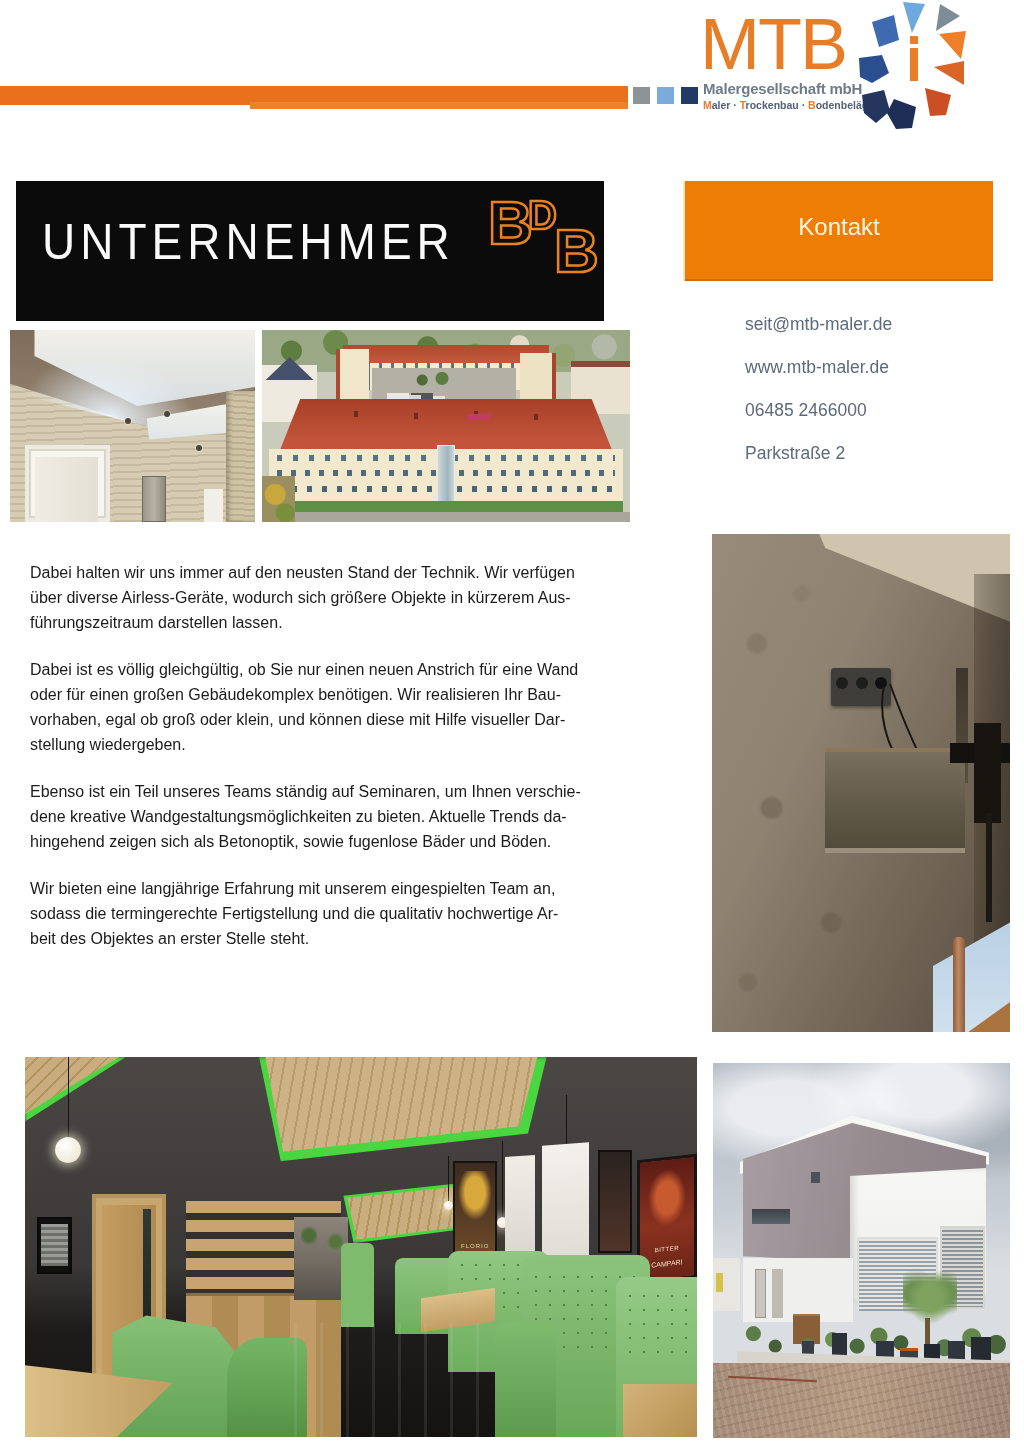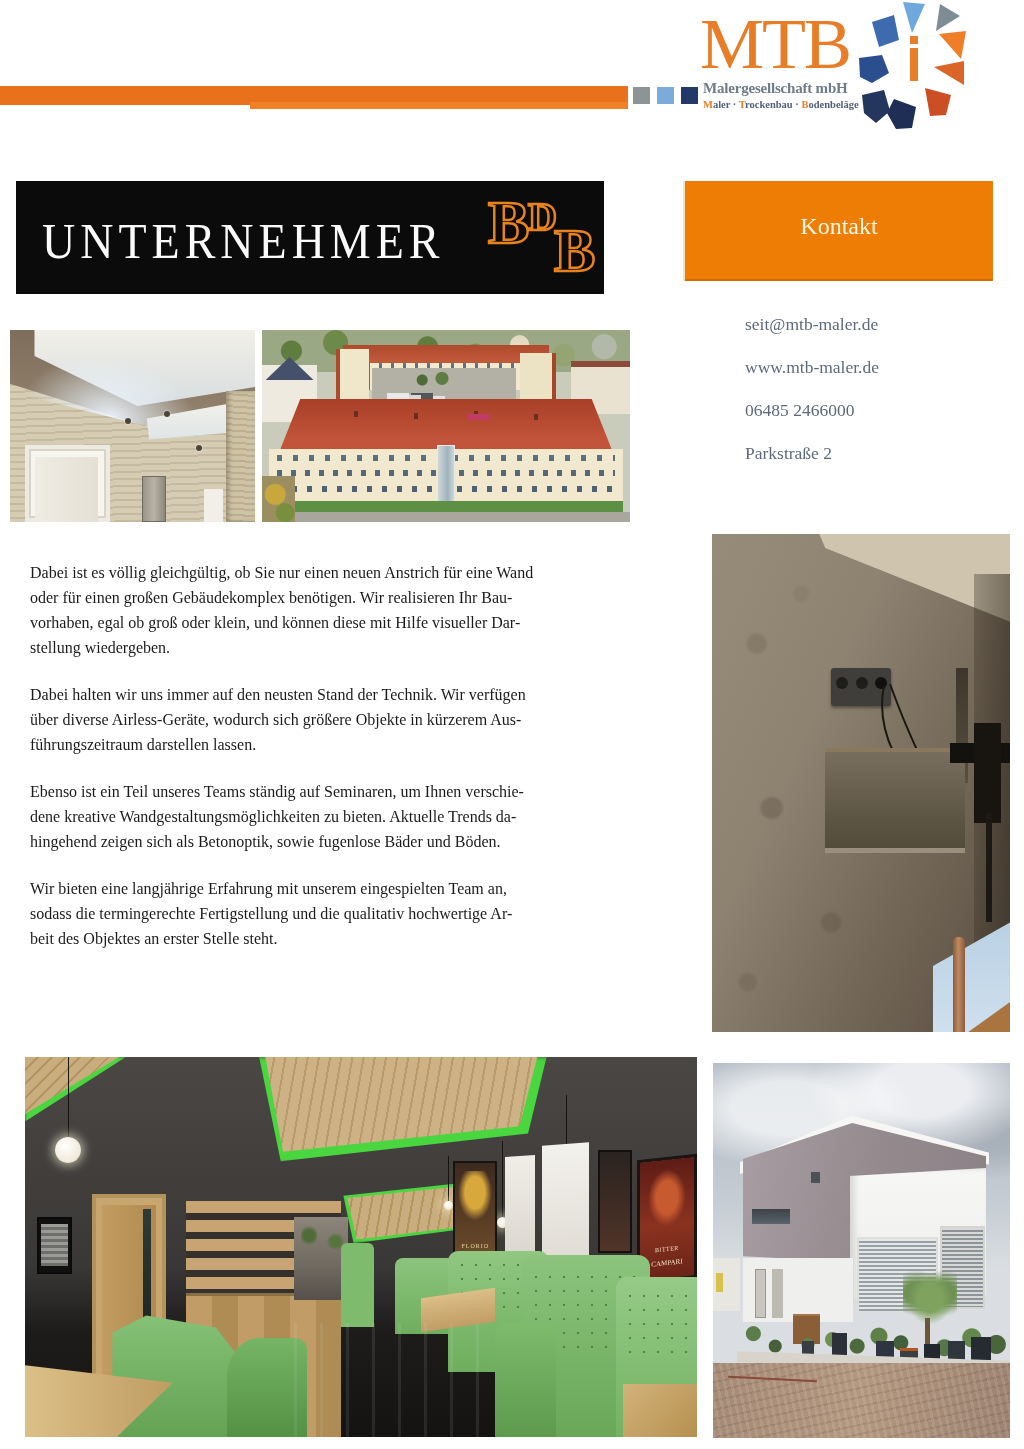--- a/index.html
+++ b/index.html
@@ -1,34 +1,34 @@
 <!DOCTYPE html>
 <html><head>
 <meta charset="utf-8">
 <style>
   html,body{margin:0;padding:0;background:#fff;}
   .page{position:relative;width:1024px;height:1449px;background:#ffffff;overflow:hidden;
-        font-family:Liberation Serif, serif;}
+        font-family:Liberation Sans, sans-serif;}
   .abs{position:absolute;}
 
   
   .topbar{left:0;top:86px;width:628px;height:19px;background:#E9711C;}
   .topbar-accent{left:250px;top:102px;width:378px;height:7px;background:#F08126;}
   .sq{top:87px;width:17px;height:17px;}
   .sq1{left:633px;background:#8C9496;}
   .sq2{left:657px;background:#7BABD9;}
   .sq3{left:681px;background:#243A66;}
   .logo-mtb{left:700px;top:8px;font-size:72px;line-height:72px;color:#E87D28;letter-spacing:-2px;}
   .logo-company{left:703px;top:80px;font-size:15px;font-weight:bold;color:#6E7B8A;letter-spacing:-0.2px;}
   .logo-tagline{left:703px;top:99px;font-size:10.5px;font-weight:bold;color:#52607A;}
   .logo-tagline .o{color:#E87D28;}
   .pinwheel{left:848px;top:0px;}
 
   
-  .banner{left:16px;top:181px;width:588px;height:113px;background:#0B0B0B;}
+  .banner{left:16px;top:181px;width:588px;height:140px;background:#0B0B0B;}
   .banner-title{position:absolute;left:26px;top:32px;font-size:46px;letter-spacing:5px;color:#FAFAFA;
     transform:scaleY(1.08);transform-origin:left top;}
   .bdb{position:absolute;left:472px;top:0;height:100%;color:#E8821E;}
   .bdb span{position:absolute;font-weight:bold;
     -webkit-text-stroke:2.5px #E8821E;-webkit-text-fill-color:transparent;}
   .bdb .b1{left:0px;top:6px;font-size:62px;}
   .bdb .d{left:40px;top:12px;font-size:40px;}
   .bdb .b2{left:66px;top:34px;font-size:62px;}
 
   
@@ -159,27 +159,27 @@
     <div class="ph" style="left:4%;top:65%;width:92%;height:6px;background:repeating-linear-gradient(90deg,#58707f 0 5px,transparent 5px 16px);"></div>
     <div class="ph" style="left:4%;top:73%;width:92%;height:6px;background:repeating-linear-gradient(90deg,#51697a 0 5px,transparent 5px 14px);"></div>
     <div class="ph" style="left:4%;top:81%;width:92%;height:6px;background:repeating-linear-gradient(90deg,#4c6375 0 5px,transparent 5px 15px);"></div>
     <div class="ph" style="left:47.5%;top:60%;width:4.5%;height:29%;background:linear-gradient(90deg,#cfd8d8,#9fb4bd 60%,#cfd8d8);border:1px solid #e8e8e4;"></div>
     <div class="ph" style="left:2%;top:89%;width:96%;height:6%;background:#5d8f45;"></div>
     <div class="ph" style="left:0;top:95%;width:100%;height:5%;background:#a9a69d;"></div>
     <div class="ph" style="left:0;top:76%;width:9%;height:24%;background:radial-gradient(circle at 40% 40%,#c8a83c 0 10px,transparent 11px),radial-gradient(circle at 70% 80%,#7a8f3e 0 9px,transparent 10px),#9b8f62;"></div>
   </div>
 
   <div class="abs article">
+    <p>Dabei halten wir uns immer auf den neusten Stand der Technik. Wir verfügen
+über diverse Airless-Geräte, wodurch sich größere Objekte in kürzerem Aus-
+führungszeitraum darstellen lassen.</p>
     <p>Dabei ist es völlig gleichgültig, ob Sie nur einen neuen Anstrich für eine Wand
 oder für einen großen Gebäudekomplex benötigen. Wir realisieren Ihr Bau-
 vorhaben, egal ob groß oder klein, und können diese mit Hilfe visueller Dar-
 stellung wiedergeben.</p>
-    <p>Dabei halten wir uns immer auf den neusten Stand der Technik. Wir verfügen
-über diverse Airless-Geräte, wodurch sich größere Objekte in kürzerem Aus-
-führungszeitraum darstellen lassen.</p>
     <p>Ebenso ist ein Teil unseres Teams ständig auf Seminaren, um Ihnen verschie-
 dene kreative Wandgestaltungsmöglichkeiten zu bieten. Aktuelle Trends da-
 hingehend zeigen sich als Betonoptik, sowie fugenlose Bäder und Böden.</p>
     <p>Wir bieten eine langjährige Erfahrung mit unserem eingespielten Team an,
 sodass die termingerechte Fertigstellung und die qualitativ hochwertige Ar-
 beit des Objektes an erster Stelle steht.</p>
   </div>
 
   <div class="abs photo concrete">
     <div class="ph" style="left:0;top:0;width:100%;height:20%;background:#cfc4ae;clip-path:polygon(36% 0,100% 0,100% 88%,38% 14%);"></div>

